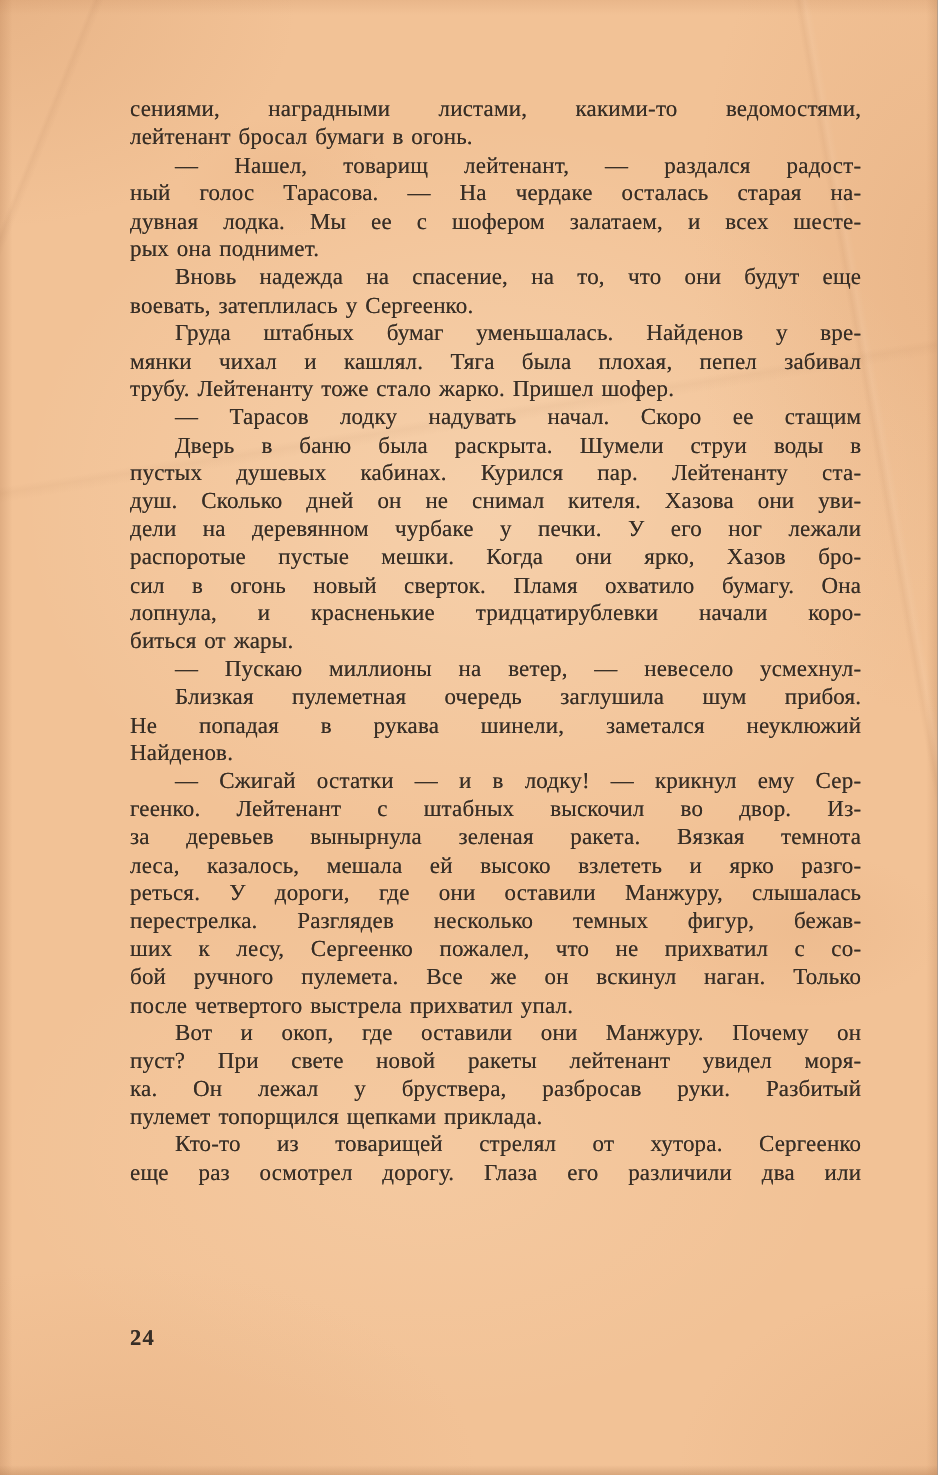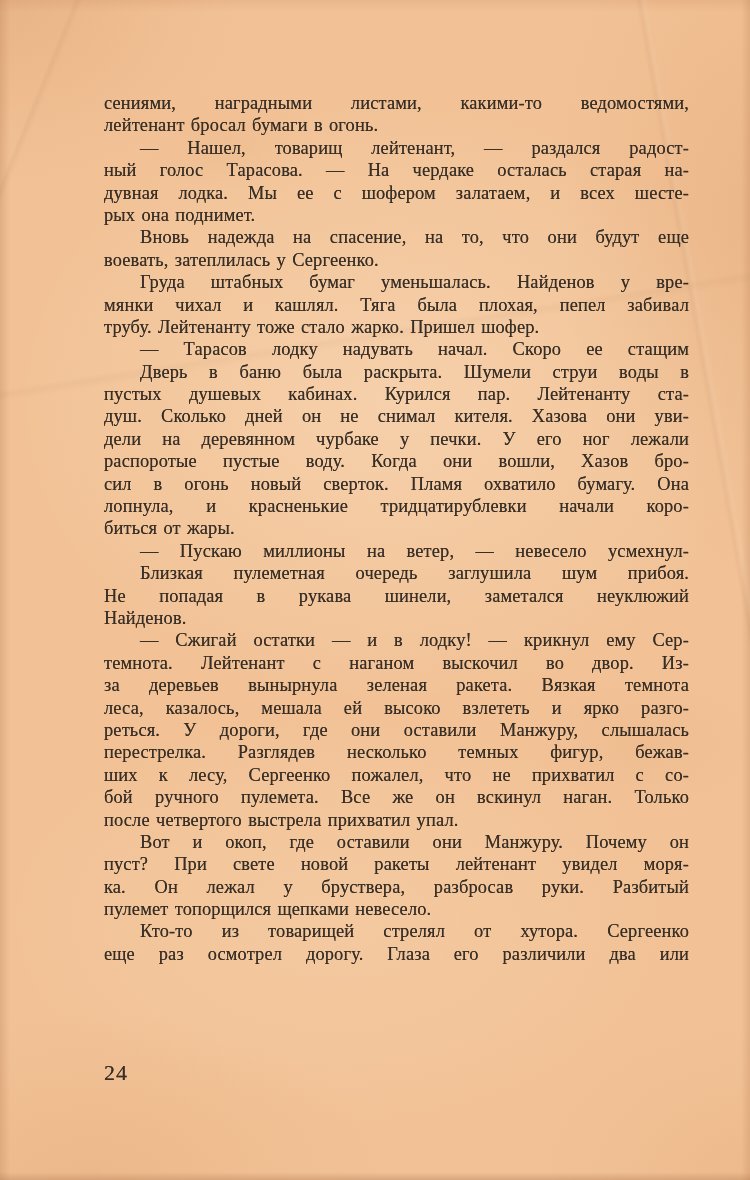--- a/index.html
+++ b/index.html
@@ -38,21 +38,21 @@
     background-image:
       linear-gradient(112deg, rgba(0,0,0,0) 6%, rgba(120,70,40,0.06) 6.3%, rgba(0,0,0,0) 6.8%),
       linear-gradient(80deg, rgba(0,0,0,0) 88%, rgba(120,70,40,0.05) 88.4%, rgba(255,255,255,0.05) 88.9%, rgba(0,0,0,0) 89.4%),
       linear-gradient(171deg, rgba(0,0,0,0) 30%, rgba(130,80,45,0.045) 30.4%, rgba(0,0,0,0) 31%),
       radial-gradient(ellipse 160px 90px at 86% 63%, rgba(200,135,85,0.10), rgba(200,135,85,0) 70%),
       radial-gradient(ellipse 120px 70px at 30% 12%, rgba(205,140,90,0.08), rgba(205,140,90,0) 70%);
   }
   .text-block {
     position: absolute;
     left: 104px;
-    top: 92px;
+    top: 76px;
     width: 585px;
     color: #372e26;
     font-size: 18.4px;
     line-height: 22.4px;
     letter-spacing: 0.15px;
     text-shadow: 0 0 0.5px rgba(55,46,38,0.75);
   }
   .line {
     text-align: justify;
     text-align-last: justify;
@@ -64,23 +64,24 @@
   .line.end {
     text-align: center;
     text-align-last: left;
     word-spacing: 1.5px;
   }
   .page-number {
     position: absolute;
     left: 104px;
     top: 1060px;
     color: #372e26;
-    font-size: 22px;
+    font-size: 18px;
     letter-spacing: 1px;
     text-shadow: 0 0 0.5px rgba(55,46,38,0.75);
+    font-weight: bold;
   }
 </style>
 </head>
 <body>
 
 <div class="page" style="background-color: rgb(242, 194, 150);">
   <div class="texture"></div>
   <div class="text-block" id="text-block" style="color: rgb(55, 46, 38);">
       <div class="line">сениями, наградными листами, какими-то ведомостями,</div>
       <div class="line end">лейтенант бросал бумаги в огонь.</div>
@@ -91,38 +92,38 @@
       <div class="line indent">Вновь надежда на спасение, на то, что они будут еще</div>
       <div class="line end">воевать, затеплилась у Сергеенко.</div>
       <div class="line indent">Груда штабных бумаг уменьшалась. Найденов у вре-</div>
       <div class="line">мянки чихал и кашлял. Тяга была плохая, пепел забивал</div>
       <div class="line end">трубу. Лейтенанту тоже стало жарко. Пришел шофер.</div>
       <div class="line indent">— Тарасов лодку надувать начал. Скоро ее стащим</div>
       <div class="line indent">Дверь в баню была раскрыта. Шумели струи воды в</div>
       <div class="line">пустых душевых кабинах. Курился пар. Лейтенанту ста-</div>
       <div class="line">душ. Сколько дней он не снимал кителя. Хазова они уви-</div>
       <div class="line">дели на деревянном чурбаке у печки. У его ног лежали</div>
-      <div class="line">распоротые пустые воду. Когда они вошли, Хазов бро-</div>
+      <div class="line">распоротые пустые мешки. Когда они ярко, Хазов бро-</div>
       <div class="line">сил в огонь новый сверток. Пламя охватило бумагу. Она</div>
       <div class="line">лопнула, и красненькие тридцатирублевки начали коро-</div>
       <div class="line end">биться от жары.</div>
       <div class="line indent">— Пускаю миллионы на ветер, — невесело усмехнул-</div>
       <div class="line indent">Близкая пулеметная очередь заглушила шум прибоя.</div>
       <div class="line">Не попадая в рукава шинели, заметался неуклюжий</div>
       <div class="line end">Найденов.</div>
       <div class="line indent">— Сжигай остатки — и в лодку! — крикнул ему Сер-</div>
-      <div class="line">темнота. Лейтенант с наганом выскочил во двор. Из-</div>
+      <div class="line">геенко. Лейтенант с штабных выскочил во двор. Из-</div>
       <div class="line">за деревьев вынырнула зеленая ракета. Вязкая темнота</div>
       <div class="line">леса, казалось, мешала ей высоко взлететь и ярко разго-</div>
       <div class="line">реться. У дороги, где они оставили Манжуру, слышалась</div>
       <div class="line">перестрелка. Разглядев несколько темных фигур, бежав-</div>
       <div class="line">ших к лесу, Сергеенко пожалел, что не прихватил с со-</div>
       <div class="line">бой ручного пулемета. Все же он вскинул наган. Только</div>
       <div class="line end">после четвертого выстрела прихватил упал.</div>
       <div class="line indent">Вот и окоп, где оставили они Манжуру. Почему он</div>
       <div class="line">пуст? При свете новой ракеты лейтенант увидел моря-</div>
       <div class="line">ка. Он лежал у бруствера, разбросав руки. Разбитый</div>
-      <div class="line end">пулемет топорщился щепками невесело.</div>
+      <div class="line end">пулемет топорщился щепками приклада.</div>
       <div class="line indent">Кто-то из товарищей стрелял от хутора. Сергеенко</div>
       <div class="line">еще раз осмотрел дорогу. Глаза его различили два или</div>
     </div>
   <div class="page-number" style="color: rgb(55, 46, 38);">24</div>
 </div>
 
 </body></html>

